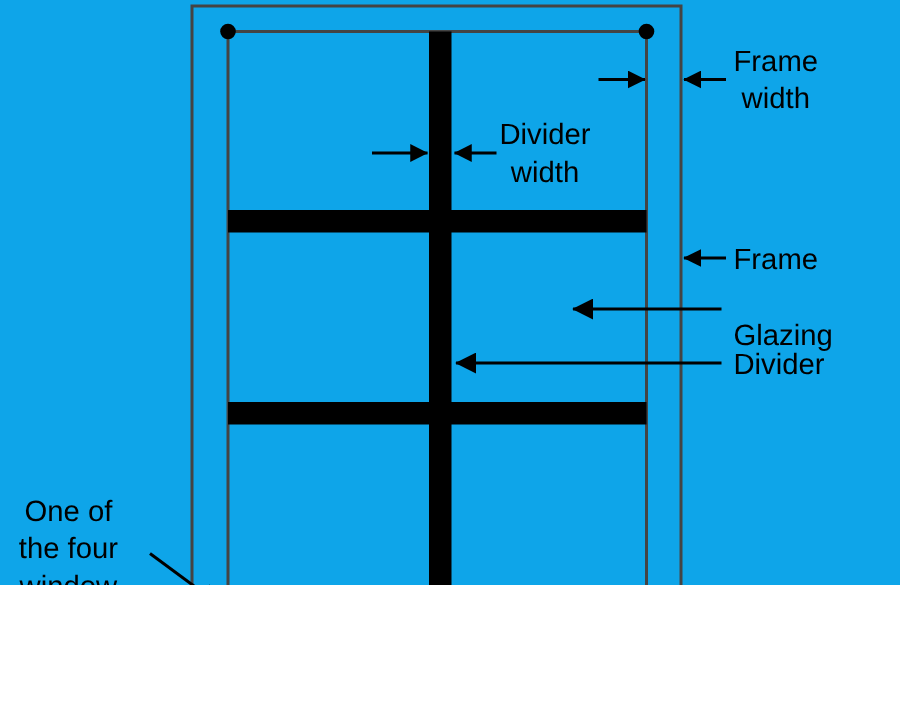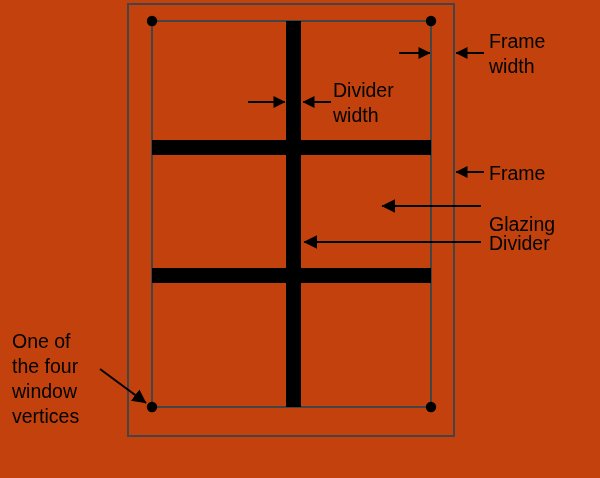--- a/index.html
+++ b/index.html
@@ -7,23 +7,24 @@
     margin: 0;
     padding: 0;
     background: #ffffff;
   }
   body {
     font-family: "Liberation Sans", sans-serif;
   }
   #stage {
     position: relative;
     width: 600px;
-    height: 478px;
-    background: #c2410c;
+    height: 390px;
+    background: #0ea5e9;
     overflow: hidden;
+    text-align: center;
   }
   #diagram-svg {
     position: absolute;
     left: 0;
     top: 0;
     width: 600px;
     height: 478px;
   }
   .lbl {
     position: absolute;

